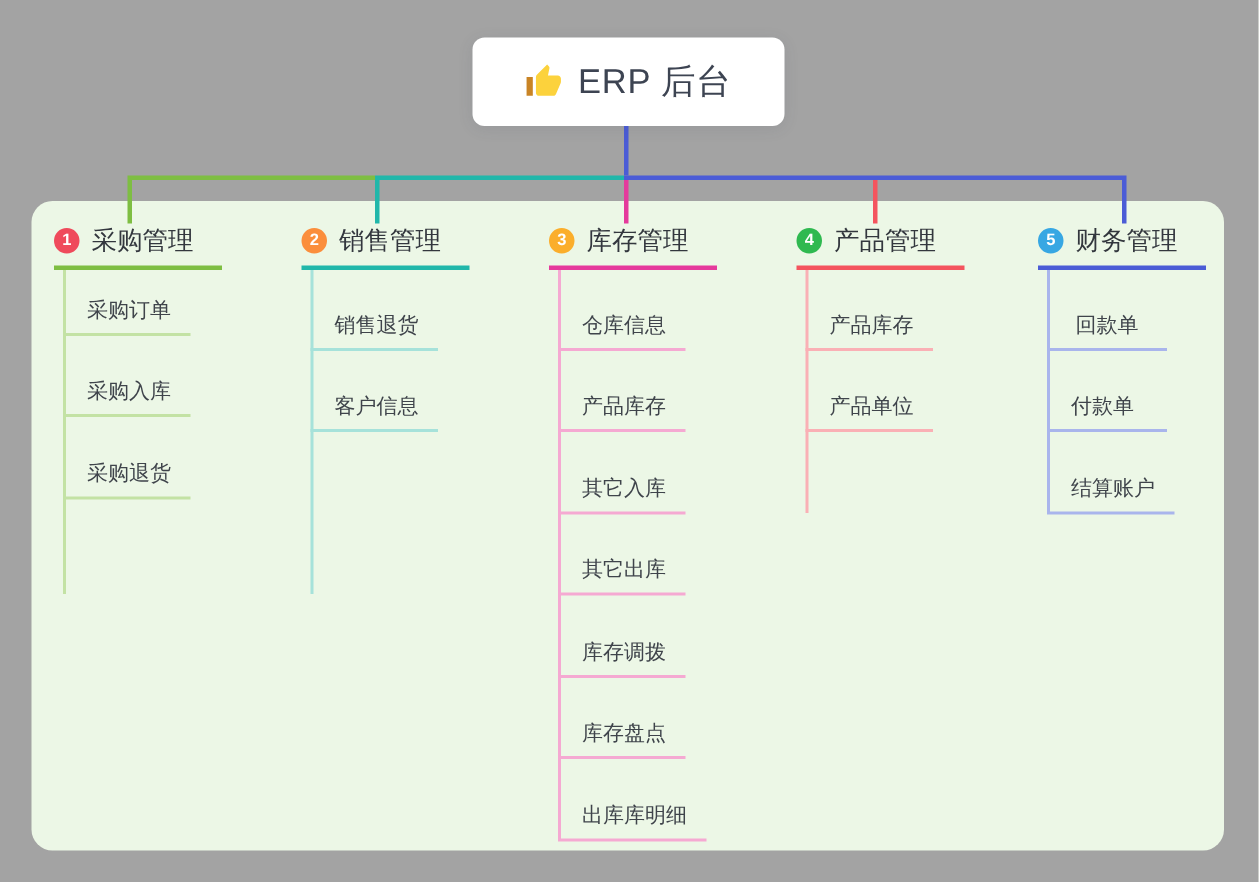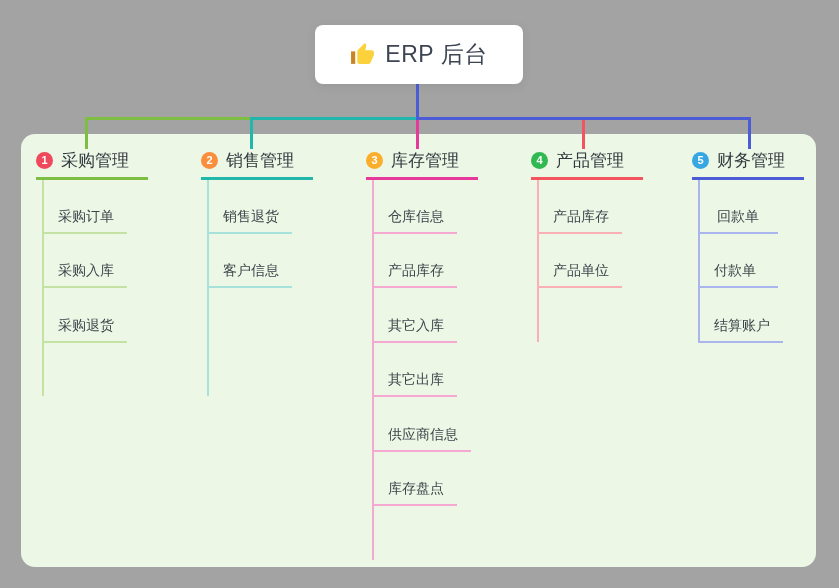--- a/index.html
+++ b/index.html
@@ -46,21 +46,21 @@
     </svg>
     <span class="root-label">ERP 后台</span>
   </div>
 
   <div id="branches">
       <div class="branch-header" style="left: 36px; width: 112px; border-bottom-color: rgb(126, 190, 66);">
         <span class="badge" style="background: rgb(239, 74, 91);">1</span>
         <span class="branch-title">采购管理</span>
       </div>
       <div class="spine" style="left: 42px; top: 179px; height: 217px; background: rgb(195, 226, 164);"></div>
-      <div class="children" style="left: 42px; top: 179px;">
+      <div class="children" style="left: 42px; top: 169px;">
         <div class="child-row">
           <span class="child-label" style="border-bottom-color: rgb(195, 226, 164);">采购订单</span>
         </div>
         <div class="child-row">
           <span class="child-label" style="border-bottom-color: rgb(195, 226, 164);">采购入库</span>
         </div>
         <div class="child-row">
           <span class="child-label" style="border-bottom-color: rgb(195, 226, 164); margin-top: 20px;">采购退货</span>
         </div>
       </div>
@@ -89,24 +89,27 @@
         <div class="child-row">
           <span class="child-label" style="border-bottom-color: rgb(245, 169, 210);">产品库存</span>
         </div>
         <div class="child-row">
           <span class="child-label" style="border-bottom-color: rgb(245, 169, 210);">其它入库</span>
         </div>
         <div class="child-row">
           <span class="child-label" style="border-bottom-color: rgb(245, 169, 210);">其它出库</span>
         </div>
         <div class="child-row">
-          <span class="child-label" style="border-bottom-color: rgb(245, 169, 210);">供应商信息</span>
+          <span class="child-label" style="border-bottom-color: rgb(245, 169, 210);">库存调拨</span>
         </div>
         <div class="child-row">
           <span class="child-label" style="border-bottom-color: rgb(245, 169, 210);">库存盘点</span>
+        </div>
+        <div class="child-row">
+          <span class="child-label" style="border-bottom-color: rgb(245, 169, 210);">出库库明细</span>
         </div>
       </div>
       <div class="branch-header" style="left: 531px; width: 112px; border-bottom-color: rgb(244, 84, 94);">
         <span class="badge" style="background: rgb(47, 185, 80);">4</span>
         <span class="branch-title">产品管理</span>
       </div>
       <div class="spine" style="left: 537px; top: 179px; height: 162.5px; background: rgb(250, 176, 181);"></div>
       <div class="children" style="left: 537px; top: 179px;">
         <div class="child-row">
           <span class="child-label" style="border-bottom-color: rgb(250, 176, 181);">产品库存</span>

